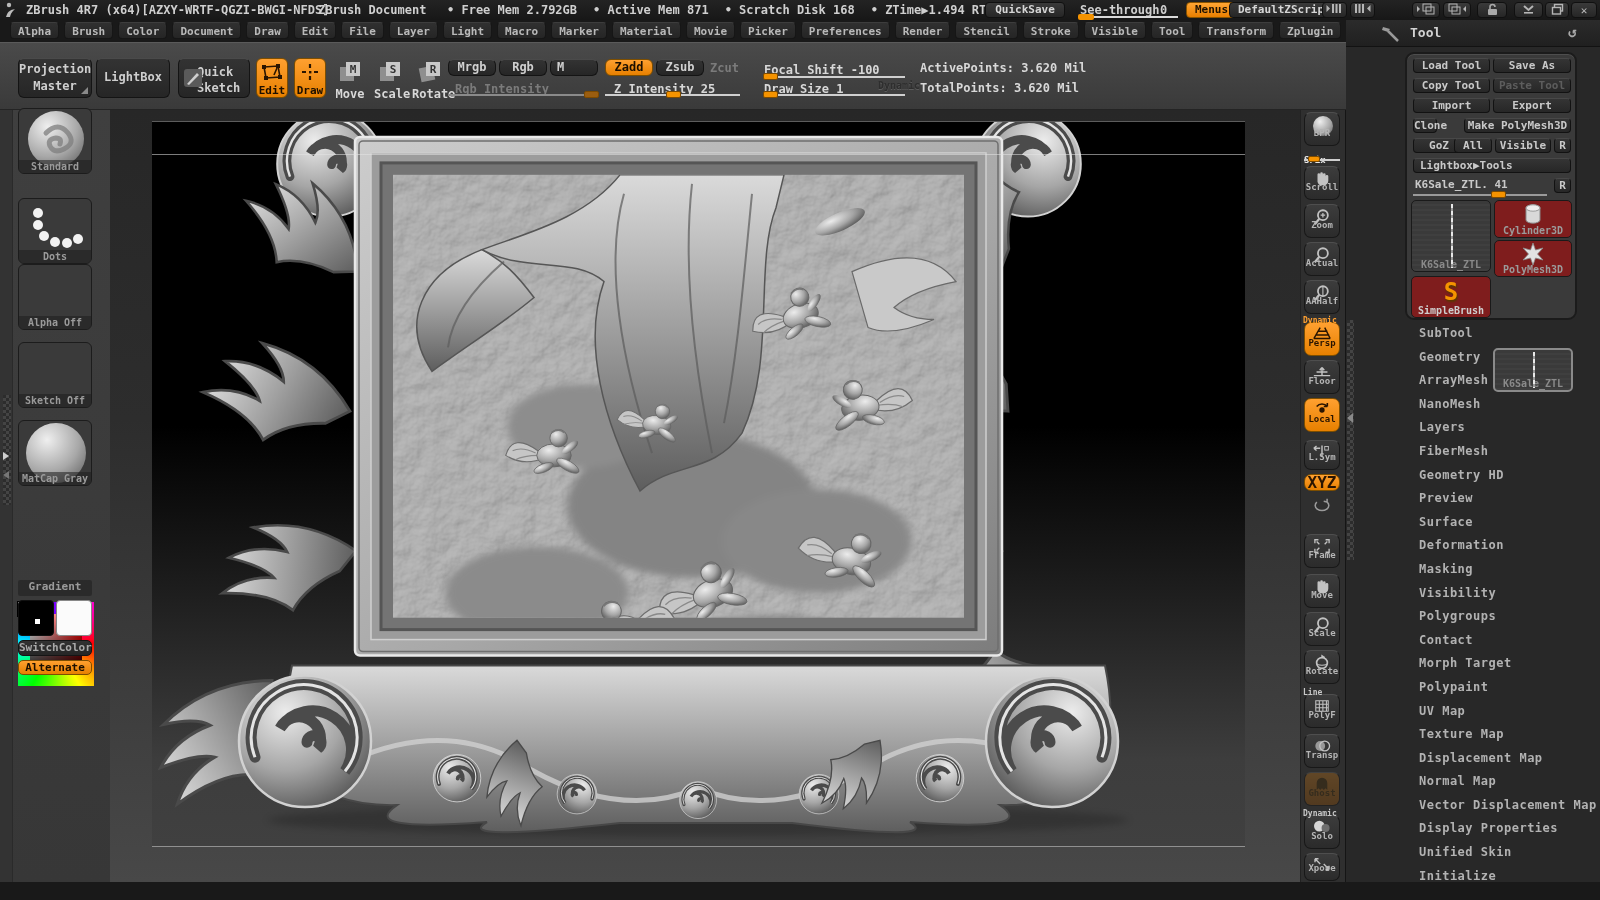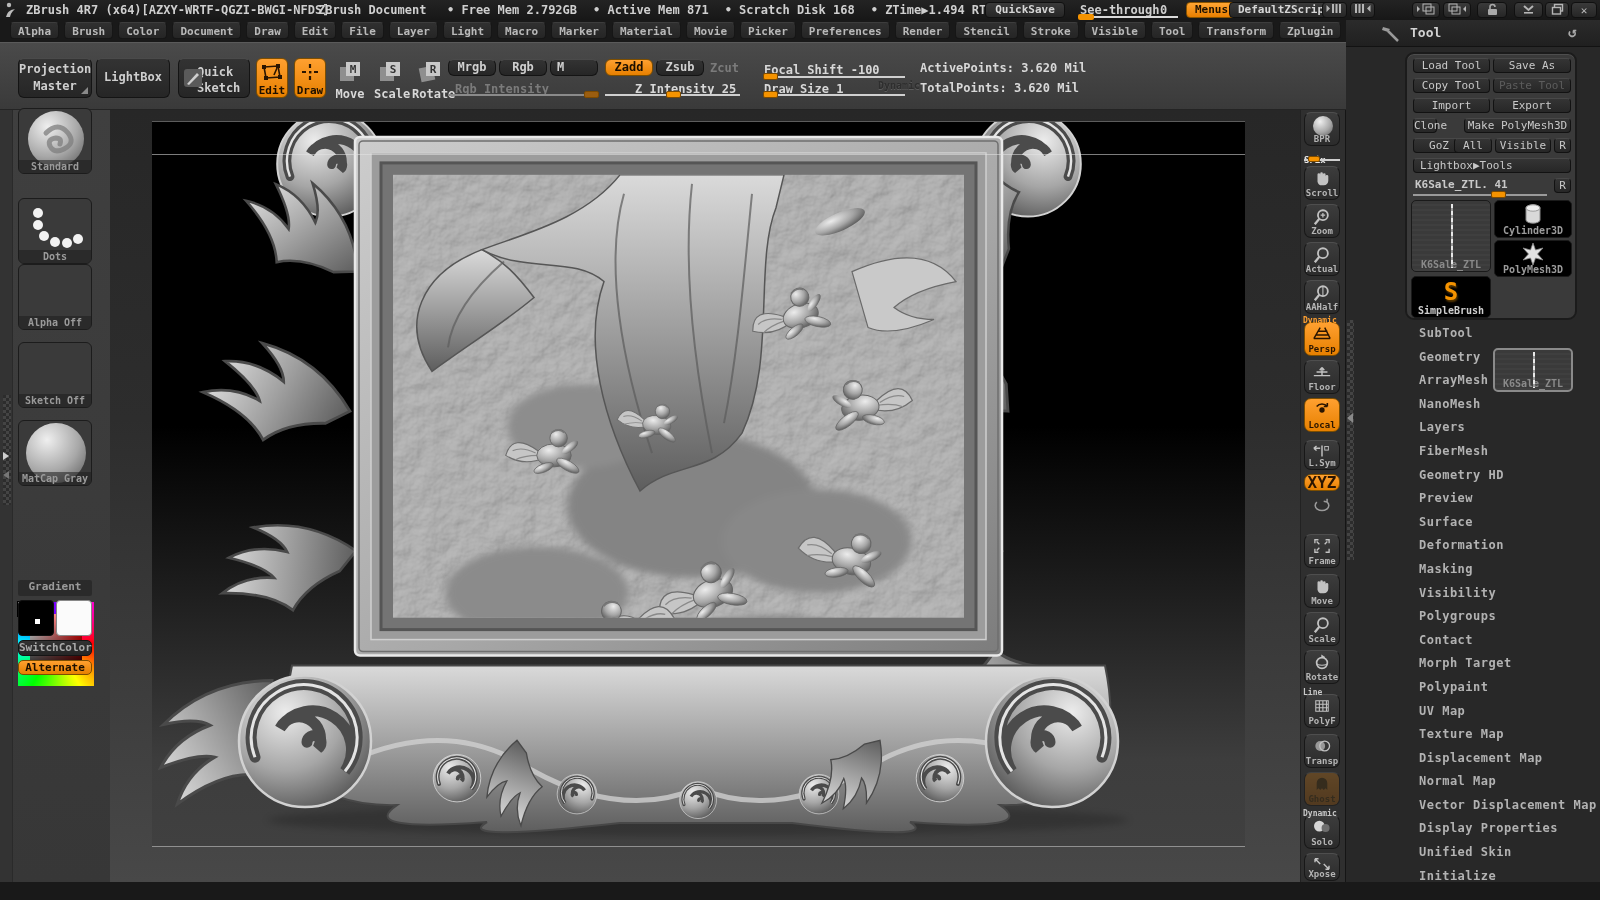--- a/index.html
+++ b/index.html
@@ -52,36 +52,36 @@
 
   
   #canvas{left:110px;top:110px;width:1190px;height:772px;background:linear-gradient(#272727,#2d2d2d 40%,#484848);}
   #doc{position:absolute;left:42px;top:11px;width:1093px;height:726px;background:linear-gradient(#000 0%,#000 42%,#1f1f1f 66%,#3d3d3d 88%,#404040 100%);border-top:1px solid #5c5c5c;border-bottom:1px solid #909090;}
   #guide{position:absolute;left:0;top:32px;width:100%;height:1px;background:rgba(228,228,228,.55);z-index:5;}
   .sculpt{position:absolute;left:0;top:0;width:100%;height:100%;}
 
   
   #rstrip{left:1300px;top:110px;width:46px;height:772px;background:#2f2f2f;border-left:1px solid #222;border-right:1px solid #151515;}
   .sbtn{position:absolute;left:3px;width:36px;height:34px;background:linear-gradient(#3c3c3c,#2b2b2b);border:1px solid #181818;border-top-color:#4e4e4e;border-radius:7px;color:#b5b5b5;font-size:9px;font-weight:bold;text-align:center;}
-  .sbtn .lab{position:absolute;left:0;right:0;bottom:1px;}
+  .sbtn .lab{position:absolute;left:0;right:0;bottom:7px;}
   .sbtn.orange{background:linear-gradient(#ffa030,#e78000);color:#2a1500;border-color:#7d4e00;}
   .sbtn.ghosted{background:linear-gradient(#8a5a20,#6e4314);opacity:.55;color:#3a2a10;}
   .sbtn svg{position:absolute;left:50%;top:3px;transform:translateX(-50%);}
   .tinylab{position:absolute;left:2px;font-size:8px;font-weight:bold;color:#c8c8c8;z-index:2;}
   .tinylab.orange{color:#ffa030;}
   .sbtn.flat{background:none;border:none;}
 
   
   #rpanel{left:1346px;top:20px;width:254px;height:862px;background:#282828;}
   #rphead{position:absolute;left:0;top:0;width:254px;height:27px;background:linear-gradient(#2b2b2b,#202020);border-bottom:1px solid #121212;color:#d2d2d2;font-size:13px;font-weight:bold;}
   #rpscroll{position:absolute;left:1px;top:300px;width:7px;height:240px;}
   .pbox{position:absolute;left:59px;top:32px;width:172px;height:268px;background:#3a3a3a;border:2px solid #1b1b1b;border-radius:9px;box-shadow:inset 0 1px 0 #4e4e4e;}
-  .pbtn{position:absolute;height:15px;background:linear-gradient(#343434,#272727);border:1px solid #121212;border-top-color:#484848;border-radius:4px;color:#c9c9c9;font-size:11px;font-weight:normal;text-align:center;line-height:13px;}
+  .pbtn{position:absolute;height:15px;background:linear-gradient(#343434,#272727);border:1px solid #121212;border-top-color:#484848;border-radius:4px;color:#c9c9c9;font-size:11px;font-weight:bold;text-align:center;line-height:13px;}
   .pbtn.disabled{color:#5d5d5d;}
-  .tthumb{position:absolute;background:#000000;border:1px solid #1a1a1a;border-radius:5px;overflow:hidden;color:#9b9b9b;font-size:10px;font-weight:bold;text-align:center;}
+  .tthumb{position:absolute;background:#7f1d1d;border:1px solid #1a1a1a;border-radius:5px;overflow:hidden;color:#9b9b9b;font-size:10px;font-weight:bold;text-align:center;}
   .tthumb.sel{border:2px solid #8a8a8a;}
   .tthumb .tcap{position:absolute;left:0;right:0;bottom:1px;}
   .vline{background:repeating-linear-gradient(#3a3a3a 0 3px,#3f3f3f 3px 5px);position:relative;}
   .vline::after{content:"";position:absolute;left:50%;top:4%;width:2px;height:92%;background:repeating-linear-gradient(#e8e8e8 0 4px,#9a9a9a 4px 7px);}
   #seclist{position:absolute;left:73px;top:302px;width:180px;}
   .secitem{height:23.6px;line-height:23.6px;color:#b2b2b2;font-size:12px;font-weight:bold;letter-spacing:.5px;white-space:nowrap;}
   .tri{width:0;height:0;display:inline-block;}
 </style>
 </head>
 <body>
@@ -221,21 +221,21 @@
     <div class="shbtn" style="left:448px;top:16px;width:48px;height:17px;line-height:15px">Mrgb</div>
     <div class="shbtn" style="left:499px;top:16px;width:48px;height:17px;line-height:15px">Rgb</div>
     <div class="shbtn" style="left:550px;top:16px;width:48px;height:17px;line-height:15px;text-align:left;padding-left:6px">M</div>
     <div class="shlabel dim" style="left:455px;top:39px">Rgb Intensity</div>
     <div class="track dim" style="left:448px;top:51px;width:150px"></div>
     <div class="knob dim" style="left:584px;top:48px"></div>
 
     <div class="shbtn orange" style="left:605px;top:16px;width:48px;height:17px;line-height:15px">Zadd</div>
     <div class="shbtn" style="left:656px;top:16px;width:48px;height:17px;line-height:15px">Zsub</div>
     <div class="shlabel dim" style="left:710px;top:18px">Zcut</div>
-    <div class="shlabel" style="left:635px;top:39px">Z Intensity 25</div>
+    <div class="shlabel" style="left:614px;top:39px">Z Intensity 25</div>
     <div class="track" style="left:605px;top:51px;width:135px"></div>
     <div class="knob" style="left:666px;top:48px"></div>
 
     <div class="shlabel" style="left:764px;top:20px">Focal Shift -100</div>
     <div class="track" style="left:763px;top:33px;width:142px"></div>
     <div class="knob" style="left:763px;top:30px"></div>
     <div class="shlabel" style="left:764px;top:39px">Draw Size 1</div>
     <div class="shlabel" style="left:878px;top:37px;font-size:10px;color:#2e2e2e;text-shadow:0 1px 0 #5c5c5c">Dynamic</div>
     <div class="track" style="left:763px;top:51px;width:142px"></div>
     <div class="knob" style="left:763px;top:48px"></div>

